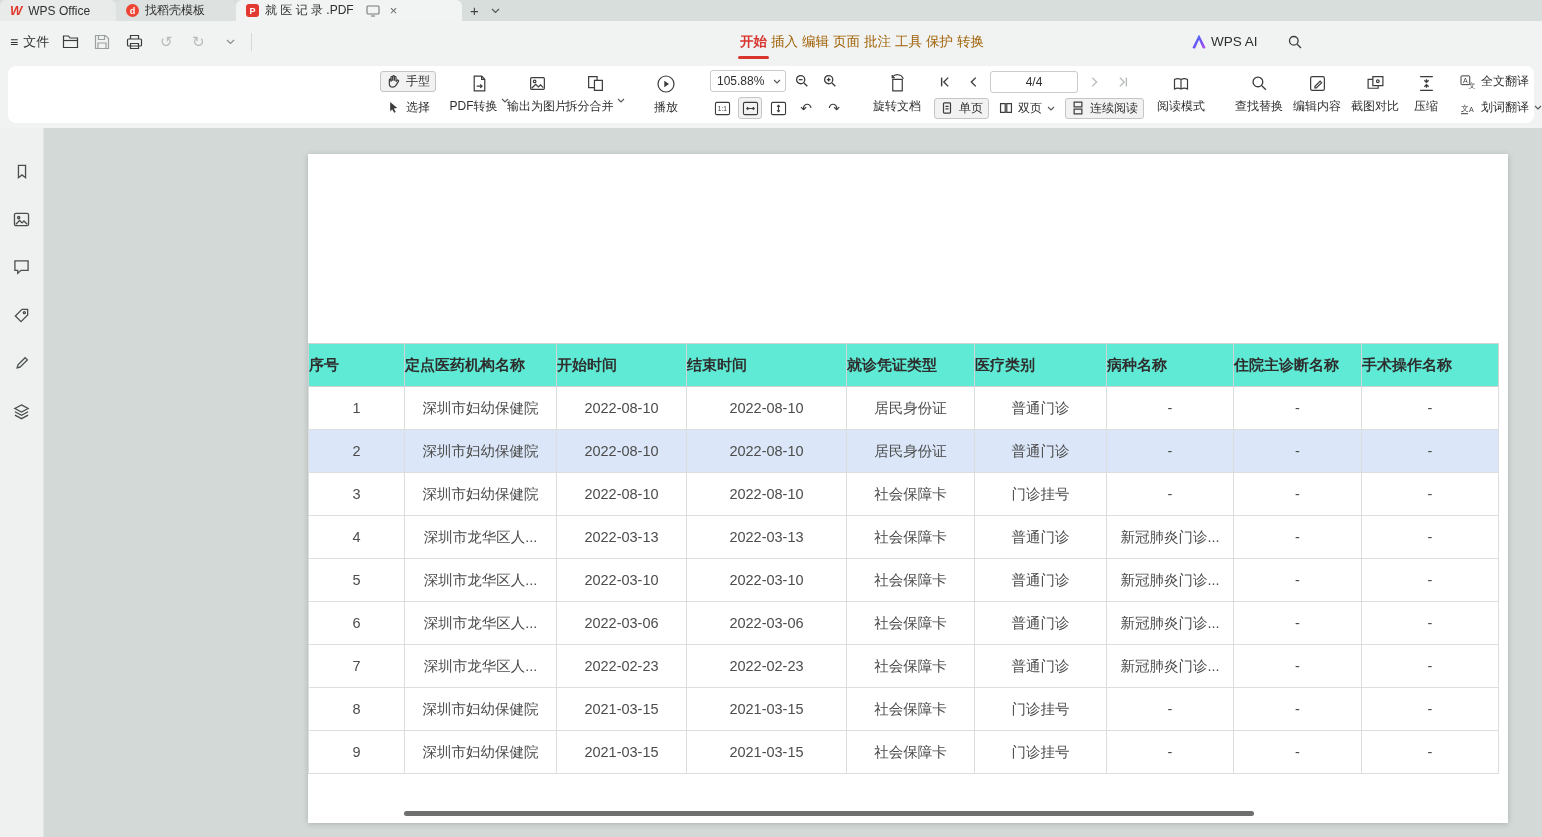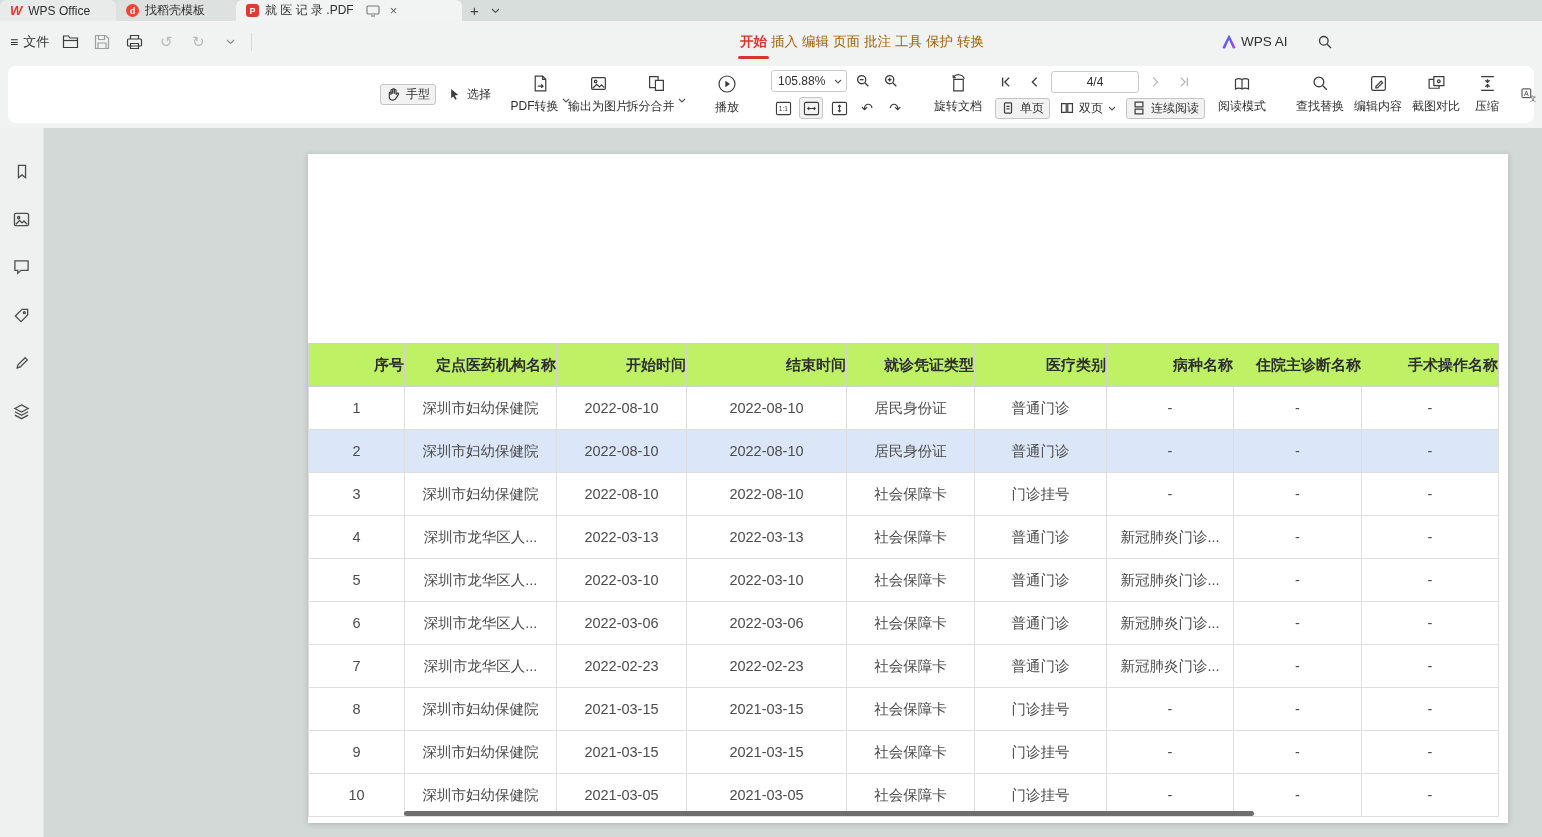--- a/index.html
+++ b/index.html
@@ -35,31 +35,31 @@
   .arrowglyph{font-size:15px;color:#3c3c3c;line-height:1;}
   .arrowglyph.dis{color:#b7bbb9;}
   .mb-menu{position:absolute;left:738px;top:0;height:41px;display:flex;align-items:center;}
   .mb-item{position:relative;background:none;border:none;font-size:13.5px;color:#a16207;
            font-family:inherit;height:41px;padding:0 2px;}
   .mb-item.active{color:#d8352e;font-weight:700;}
   .mb-item.active::after{content:"";position:absolute;left:0;right:0;bottom:3px;height:3px;
                          border-radius:2px;background:#d8352e;}
   .mb-right{position:absolute;left:1192px;top:0;height:41px;display:flex;align-items:center;gap:26px;}
   .wpsai{display:flex;align-items:center;gap:5px;background:none;border:none;font-size:13.5px;
-         color:#2f2f2f;font-family:inherit;margin-left:30px;}
+         color:#2f2f2f;font-family:inherit;}
   .ailogo{width:14px;height:14px;border-radius:3px;
           background:linear-gradient(135deg,#2f7bf6 0%,#7a4df5 60%,#b94df0 100%);
           clip-path:polygon(0 100%,50% 0,100% 100%,78% 100%,50% 38%,22% 100%);}
 
   
   .ribbon{position:absolute;top:62px;left:0;right:0;height:66px;background:#f1f3f2;}
   .panel{position:absolute;left:8px;right:8px;top:4px;bottom:5px;background:#fff;border-radius:8px;
          display:flex;align-items:center;padding:0 10px 0 372px;}
   .grp{display:flex;align-items:center;}
-  .stack2{display:flex;gap:5px;align-items:flex-start;}
+  .stack2{display:flex;flex-direction:column;gap:5px;align-items:flex-start;}
   .btn-sm{display:flex;align-items:center;gap:5px;height:21px;padding:0 5px;font-size:12px;
           color:#2f2f2f;background:none;border:1px solid transparent;border-radius:3px;
           font-family:inherit;white-space:nowrap;}
   .btn-sm.pressed{border-color:#c3c6c4;background:#f1f2f1;}
   .btn-big{display:flex;flex-direction:column;align-items:center;justify-content:center;gap:5px;
            min-width:58px;height:50px;background:none;border:none;font-size:12px;color:#2f2f2f;
            font-family:inherit;padding:0 4px;white-space:nowrap;}
   .btn-big .lblrow{display:flex;align-items:flex-start;gap:3px;}
   .vsep{width:1px;height:44px;background:#e8eae8;margin:0 10px;}
   .icbtn{display:flex;align-items:center;justify-content:center;width:24px;height:22px;
@@ -85,22 +85,22 @@
         border-right:1px solid #e2e5e3;display:flex;flex-direction:column;align-items:center;
         padding-top:30px;gap:22px;}
   .railbtn{background:none;border:none;width:28px;height:26px;display:flex;align-items:center;
            justify-content:center;border-radius:4px;color:#4a4f4d;}
 
   .page{position:absolute;left:308px;top:26px;width:1200px;height:669px;background:#fff;
         box-shadow:0 1px 6px rgba(0,0,0,.18);}
 
   table.doc{position:absolute;top:189px;left:0;border-collapse:collapse;table-layout:fixed;
             width:1190px;}
-  table.doc th{height:43px;background:#bef264;border:1px solid #d2d2d2;font-size:15px;
-               font-weight:700;color:#2e2e2e;text-align:right;}
+  table.doc th{height:43px;background:#5eead4;border:1px solid #d2d2d2;font-size:15px;
+               font-weight:700;color:#2e2e2e;text-align:left;}
   table.doc td{height:43px;border:1px solid #dedede;font-size:14.5px;color:#4c4c4c;
                text-align:center;background:#fff;overflow:hidden;white-space:nowrap;}
   table.doc tr.hl td{background:#dbe7f8;}
   .scrollline{position:absolute;left:96px;top:657px;width:850px;height:5px;background:#6e6e6e;
               border-radius:3px;}
 </style>
 </head>
 <body>
 
 <div class="tabbar">
@@ -604,29 +604,18 @@
             <td>9</td>
             <td>深圳市妇幼保健院</td>
             <td>2021-03-15</td>
             <td>2021-03-15</td>
             <td>社会保障卡</td>
             <td>门诊挂号</td>
             <td>-</td>
             <td>-</td>
             <td>-</td>
           </tr>
-          <tr>
-            <td>10</td>
-            <td>深圳市妇幼保健院</td>
-            <td>2021-03-05</td>
-            <td>2021-03-05</td>
-            <td>社会保障卡</td>
-            <td>门诊挂号</td>
-            <td>-</td>
-            <td>-</td>
-            <td>-</td>
-          </tr>
         </tbody>
     </table>
     <div class="scrollline"></div>
   </div>
 
 </div>
 
 </body></html>

